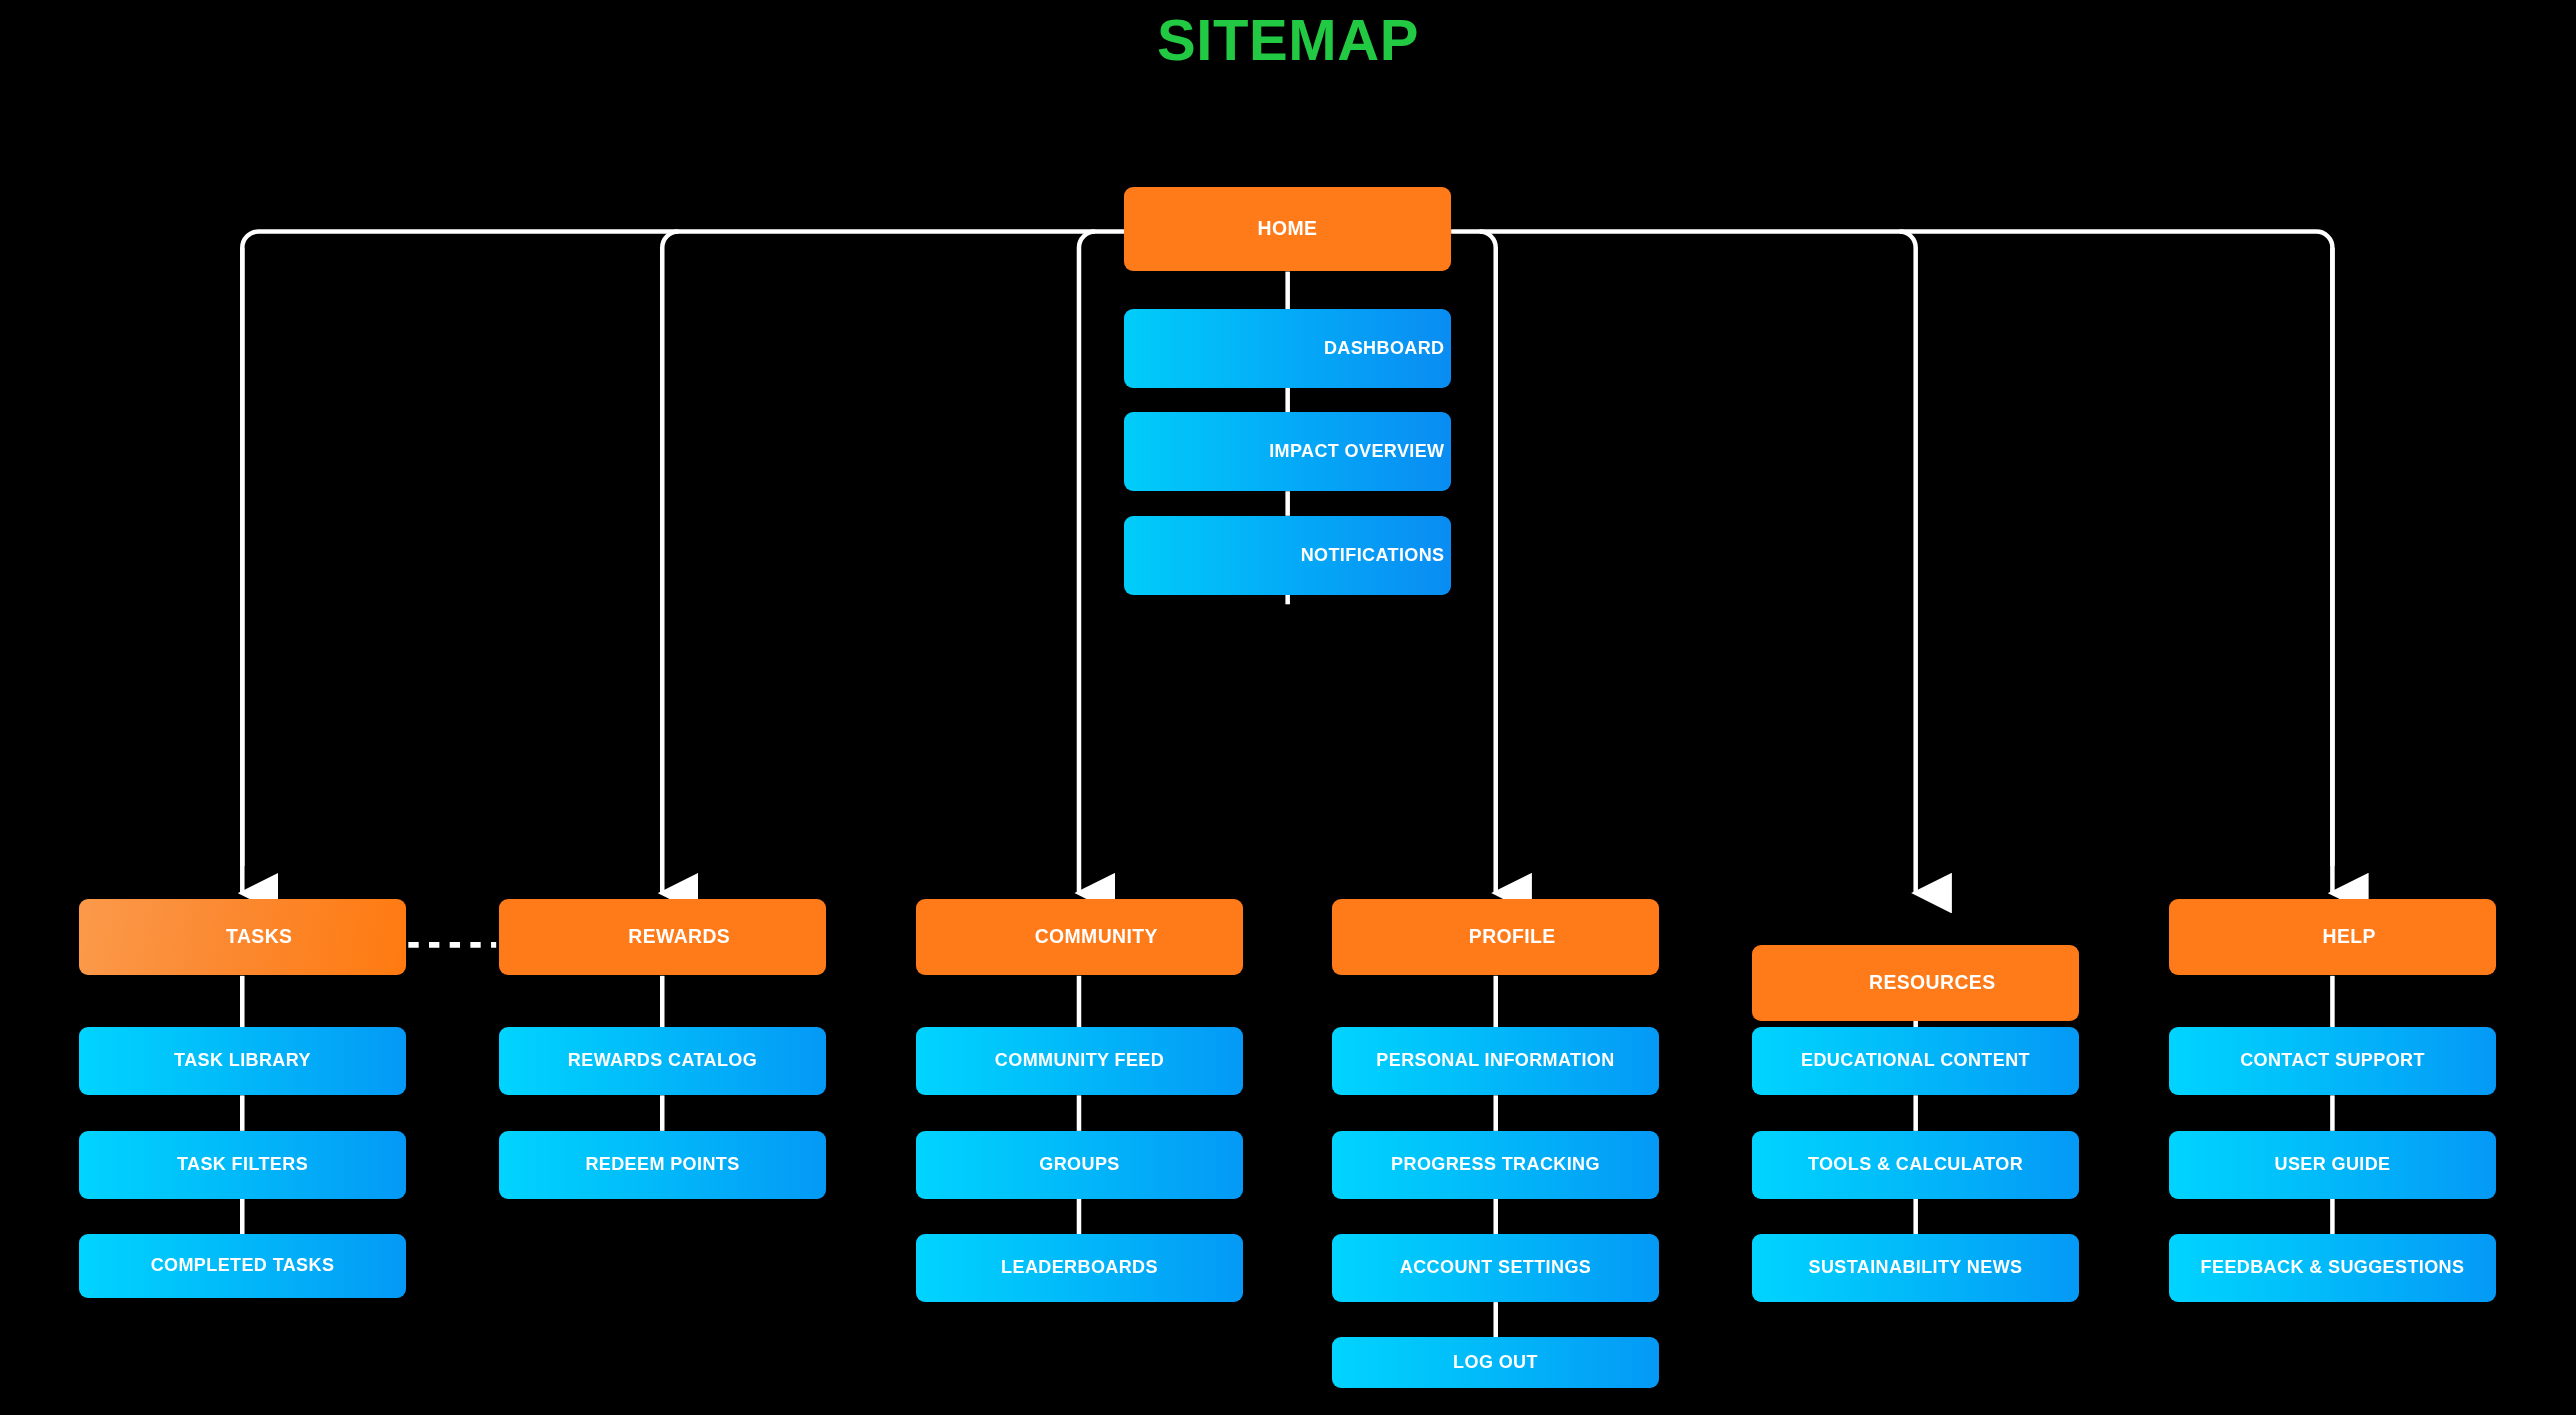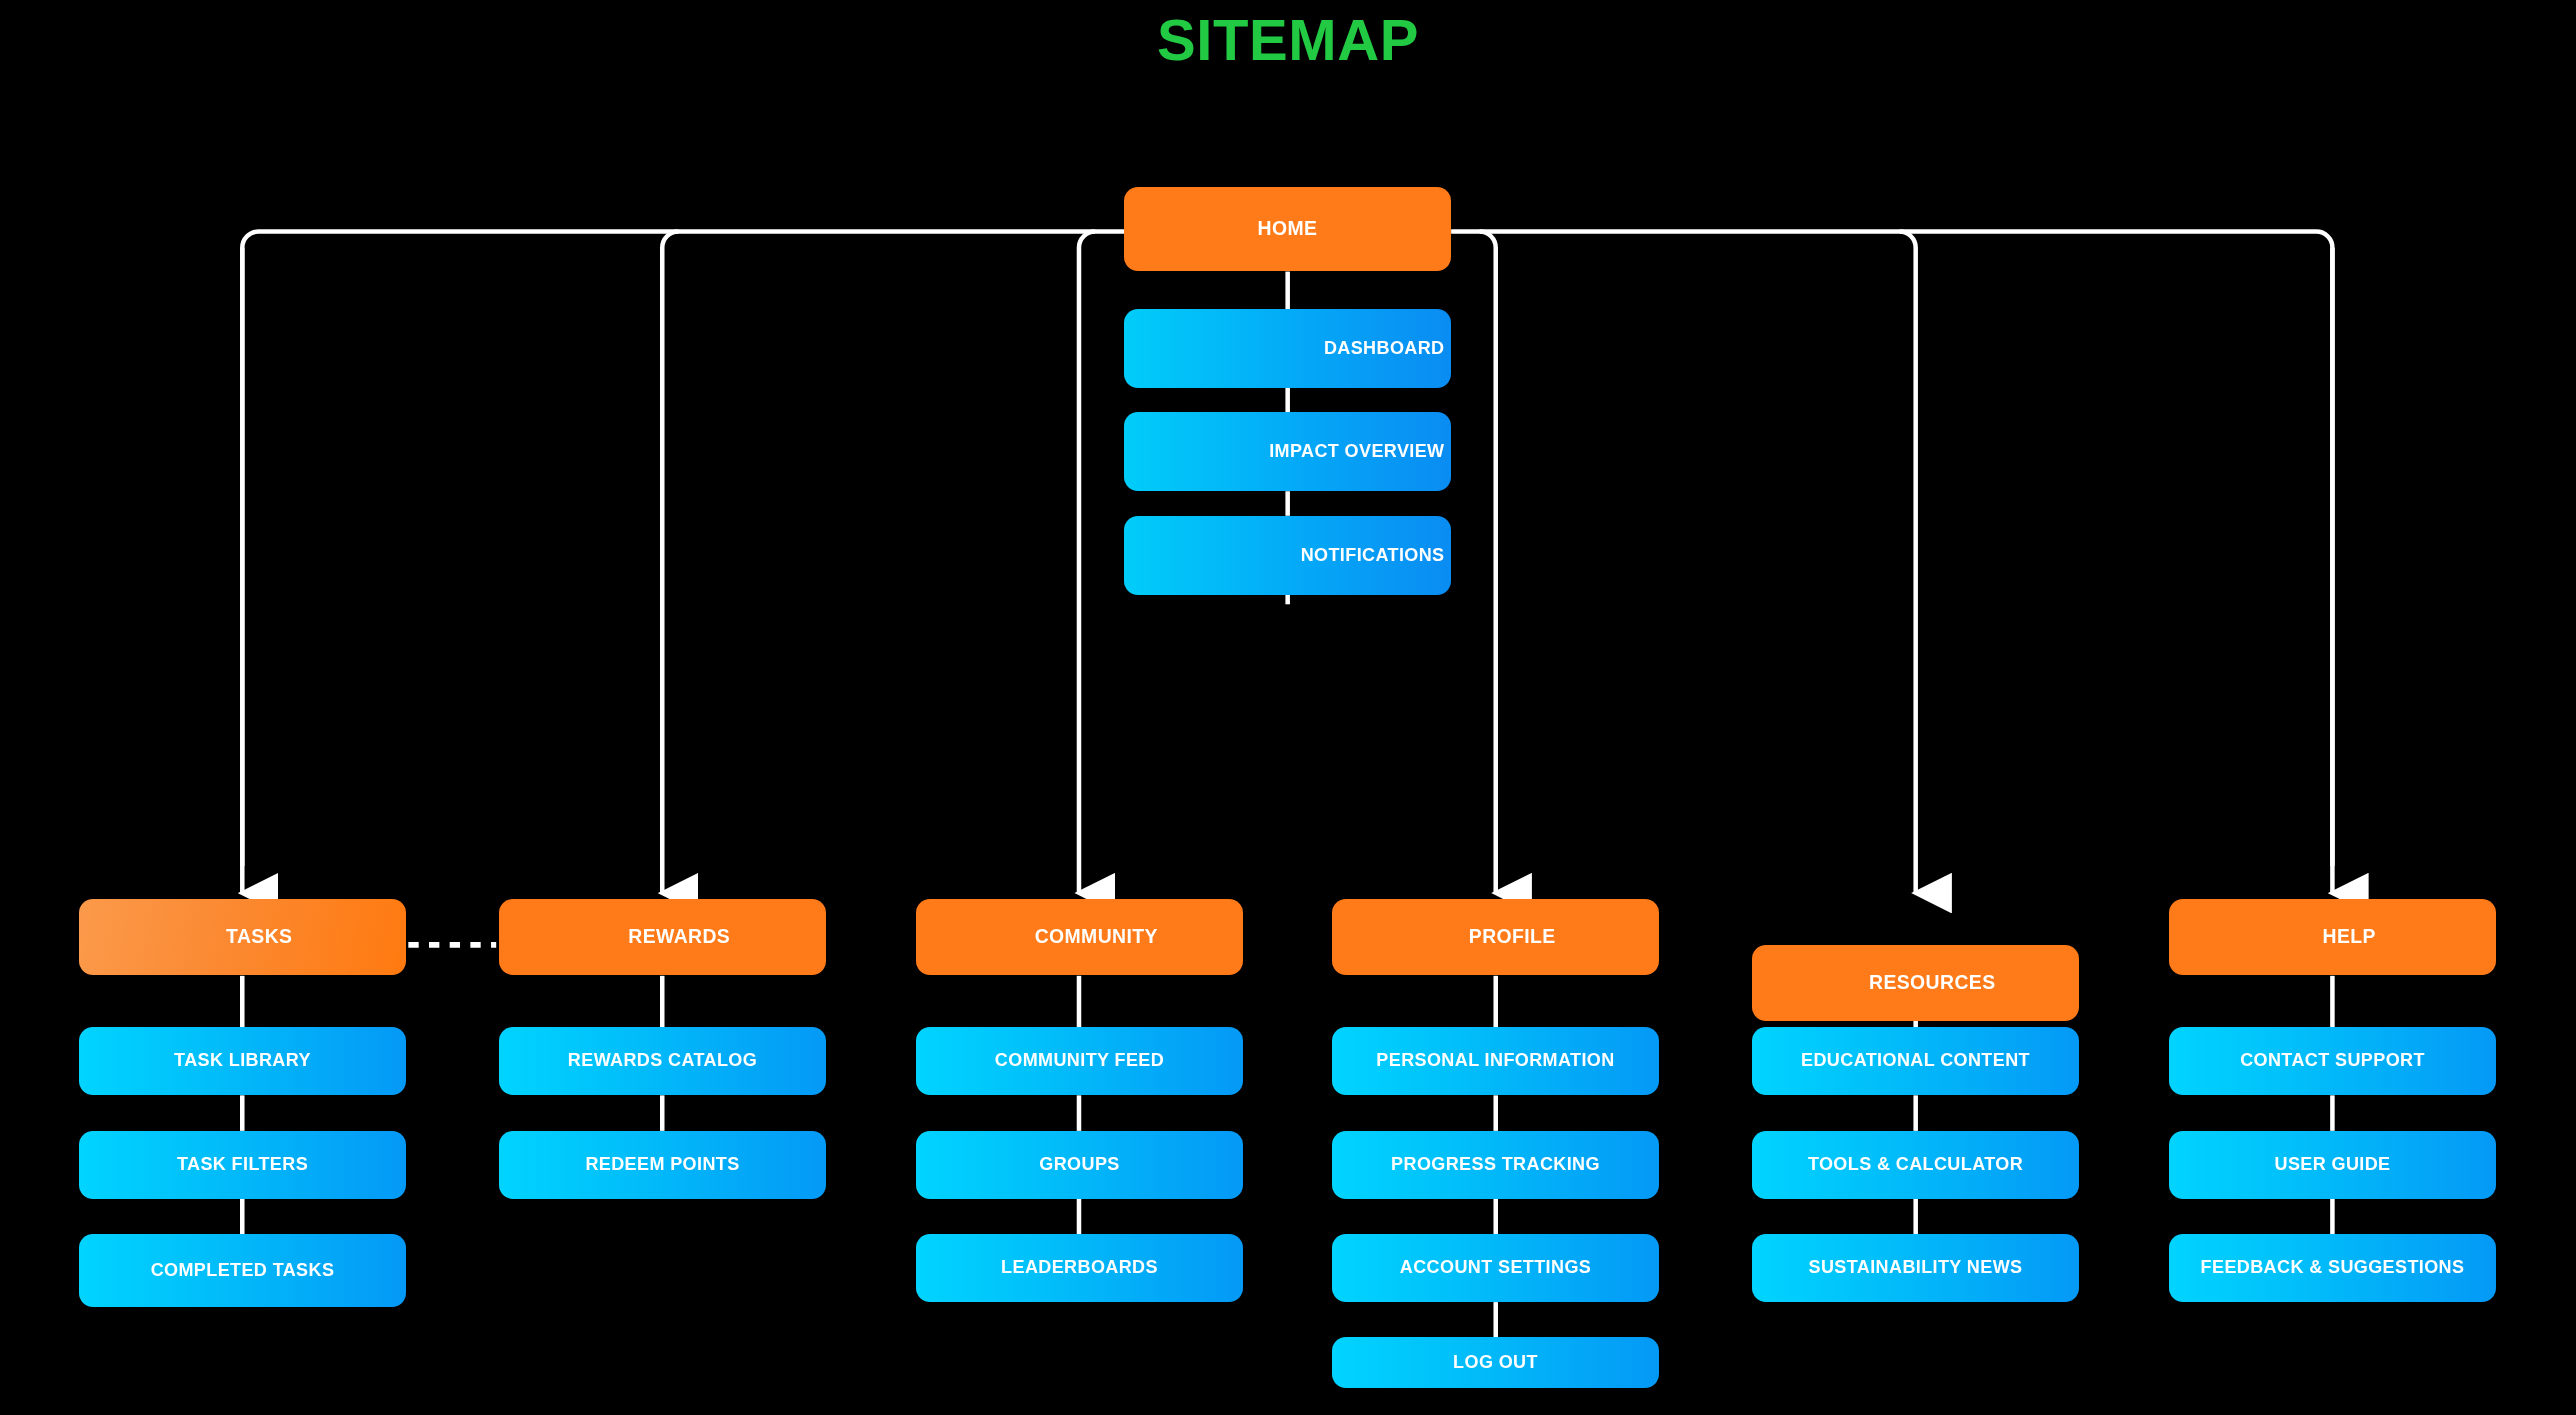--- a/index.html
+++ b/index.html
@@ -44,21 +44,21 @@
     top: 0;
     width: 2576px;
     height: 1416px;
     pointer-events: none;
   }
 
   
   .node {
     position: absolute;
     box-sizing: border-box;
-    border-radius: 14px;
+    border-radius: 9px;
     display: flex;
     align-items: center;
     justify-content: center;
     color: #FFFFFF;
     font-weight: 700;
     text-align: center;
     letter-spacing: 0.4px;
     line-height: 1.1;
     padding: 0 6.5px;
     overflow: hidden;
@@ -180,21 +180,21 @@
 
   <div class="node section highlight" style="left:79px; top:899px; width:327px; height:76px;">
     <span>TASKS</span>
   </div>
   <div class="node leaf" style="left:79px; top:1027px; width:327px; height:68px;">
     <span>TASK LIBRARY</span>
   </div>
   <div class="node leaf" style="left:79px; top:1131px; width:327px; height:68px;">
     <span>TASK FILTERS</span>
   </div>
-  <div class="node leaf" style="left:79px; top:1234px; width:327px; height:73px;">
+  <div class="node leaf" style="left:79px; top:1234px; width:327px; height:64px;">
     <span>COMPLETED TASKS</span>
   </div>
 
   <div class="node section" style="left:499px; top:899px; width:327px; height:76px;">
     <span>REWARDS</span>
   </div>
   <div class="node leaf" style="left:499px; top:1027px; width:327px; height:68px;">
     <span>REWARDS CATALOG</span>
   </div>
   <div class="node leaf" style="left:499px; top:1131px; width:327px; height:68px;">

